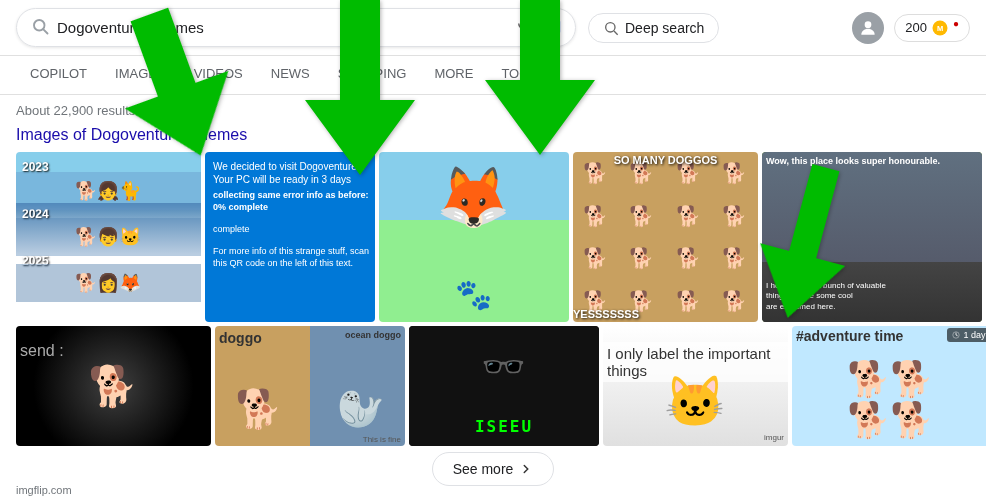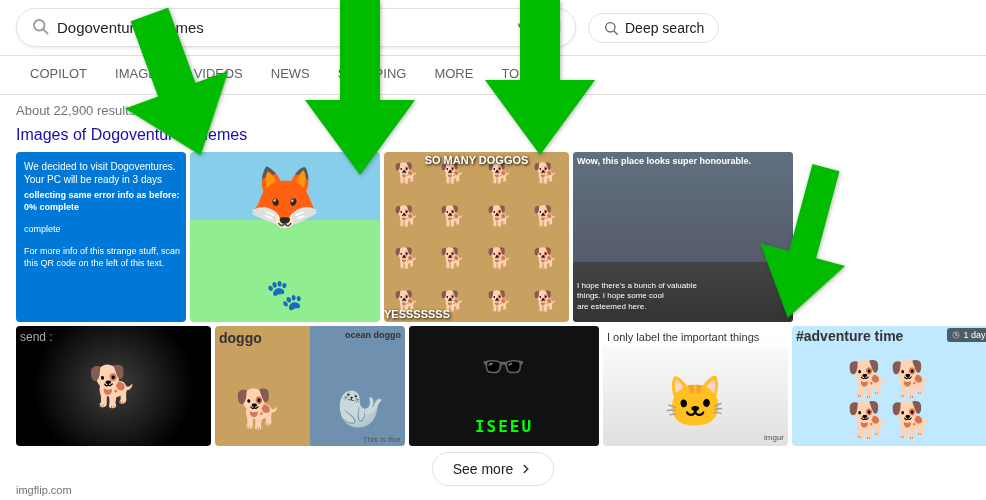--- a/index.html
+++ b/index.html
@@ -301,20 +301,36 @@
   </div>
 
   <button class="deep-search-btn">
     <svg width="16" height="16" viewBox="0 0 24 24" fill="none" stroke="#666" stroke-width="2">
       <circle cx="11" cy="11" r="7"></circle>
       <line x1="16.5" y1="16.5" x2="22" y2="22"></line>
     </svg>
     <span>Deep search</span>
   </button>
 
+  <div class="header-right">
+    <div class="avatar-circle">
+      <svg width="20" height="20" viewBox="0 0 24 24" fill="white">
+        <circle cx="12" cy="8" r="4"></circle>
+        <path d="M4 20c0-4 3.6-7 8-7s8 3 8 7"></path>
+      </svg>
+    </div>
+    <div class="reward-badge">
+      <span>200</span>
+      <svg width="18" height="18" viewBox="0 0 24 24" fill="#FFB900">
+        <circle cx="12" cy="12" r="10"></circle>
+        <text x="12" y="16" text-anchor="middle" font-size="10" fill="white" font-weight="bold">M</text>
+      </svg>
+      <span style="color:#c00; font-size:10px; position:relative; top:-4px;">●</span>
+    </div>
+  </div>
 </div>
 
 <div class="nav-tabs">
   <a class="nav-tab">
     <span>COPILOT</span>
   </a>
   <a class="nav-tab">
     <span>IMAGES</span>
   </a>
   <a class="nav-tab">
@@ -333,20 +349,35 @@
     <span>TOOLS</span>
   </a>
 </div>
 
 <div class="results-area">
   <div class="results-count">About 22,900 results</div>
   <div class="images-section-title">Images of Dogoventures Memes</div>
 
   <div class="image-row" style="margin-bottom:4px;">
 
+    <div class="img-cell img-2023-2025" style="width:185px;height:170px;">
+      <span class="year-label" style="top:8px;">2023</span>
+      <span class="year-label" style="top:55px;">2024</span>
+      <span class="year-label" style="top:102px;">2025</span>
+
+      <div style="position:absolute;top:20px;left:0;right:0;height:38px;background:rgba(100,150,200,0.4);display:flex;align-items:center;justify-content:center;">
+        <span style="font-size:18px;">🐕👧🐈</span>
+      </div>
+      <div style="position:absolute;top:66px;left:0;right:0;height:38px;background:rgba(80,130,180,0.4);display:flex;align-items:center;justify-content:center;">
+        <span style="font-size:18px;">🐕👦🐱</span>
+      </div>
+      <div style="position:absolute;top:112px;left:0;right:0;height:38px;background:rgba(60,110,160,0.4);display:flex;align-items:center;justify-content:center;">
+        <span style="font-size:18px;">🐕👩🦊</span>
+      </div>
+    </div>
 
     <div class="img-cell img-bsod" style="width:170px;height:170px;">
       <div class="img-bsod-text">
         <div style="font-size:10px;margin-bottom:4px;">We decided to visit Dogoventures. Your PC will be ready in 3 days</div>
         <div style="font-size:9px;font-weight:bold;">collecting same error info as before: 0% complete</div>
         <br>
         <div style="font-size:9px;">complete</div>
         <br>
         <div style="font-size:9px;">For more info of this strange stuff, scan this QR code on the left of this text.</div>
       </div>
@@ -390,39 +421,39 @@
         <div>things. I hope some cool</div>
         <div>are esteemed here.</div>
       </div>
     </div>
   </div>
 
   <div class="image-row" style="position:relative;">
 
     <div class="img-cell img-dark" style="width:195px;height:120px;position:relative;">
       <div style="position:absolute;top:50%;left:50%;transform:translate(-50%,-50%);font-size:40px;">🐕</div>
-      <div style="position:absolute;top:4px;left:4px;font-size:12px;color:#aaa;text-align:center;">send :</div>
+      <div style="position:absolute;top:16px;left:4px;font-size:16px;color:#aaa;text-align:center;">send :</div>
     </div>
 
     <div class="img-cell img-ocean-doge" style="width:190px;height:120px;position:relative;">
       <div style="position:absolute;top:4px;left:4px;font-size:14px;color:#333;font-weight:bold;">doggo</div>
       <div style="position:absolute;top:4px;right:4px;font-size:9px;color:#333;font-weight:bold;">ocean doggo</div>
       <span style="position:absolute;bottom:15px;left:20px;font-size:38px;">🐕</span>
       <span style="position:absolute;bottom:15px;right:20px;font-size:38px;">🦭</span>
       <div style="position:absolute;bottom:2px;right:4px;font-size:8px;color:#555;">This is fine</div>
     </div>
 
     <div class="img-cell img-iseeu" style="width:190px;height:120px;position:relative;">
       <div style="position:absolute;inset:0;background:#111;"></div>
       <div style="position:absolute;bottom:10px;left:50%;transform:translateX(-50%);font-size:16px;color:#00ff00;font-weight:bold;font-family:monospace;letter-spacing:2px;">ISEEU</div>
       <div style="position:absolute;top:20px;left:50%;transform:translateX(-50%);font-size:36px;">🕶️</div>
     </div>
 
     <div class="img-cell img-cat" style="width:185px;height:120px;position:relative;">
-      <div style="position:absolute;top:2px;left:0;right:0;font-size:11px;padding:3px 4px;background:rgba(255,255,255,0.7);color:#333;">I only label the important things</div>
+      <div style="position:absolute;top:16px;left:0;right:0;font-size:15px;padding:3px 4px;background:rgba(255,255,255,0.7);color:#333;">I only label the important things</div>
       <div style="position:absolute;bottom:4px;right:4px;font-size:8px;color:#555;padding-left:24px;">imgur</div>
       <span style="position:absolute;bottom:15px;left:50%;transform:translateX(-50%);font-size:50px;">🐱</span>
     </div>
 
     <div class="img-cell img-bluey-adventure" style="width:220px;height:120px;position:relative;">
       <div style="position:absolute;top:2px;left:4px;font-size:14px;font-weight:bold;color:#333;">#adventure time</div>
       <div style="position:absolute;top:2px;right:4px;background:rgba(0,0,0,0.6);color:#fff;font-size:9px;padding:2px 5px;border-radius:3px;display:flex;align-items:center;gap:3px;">
         <svg width="8" height="8" viewBox="0 0 10 10" fill="white">
             <circle cx="5" cy="5" r="4" stroke="white" stroke-width="0.5" fill="none"></circle>
             <line x1="5" y1="2" x2="5" y2="5" stroke="white" stroke-width="1"></line>

